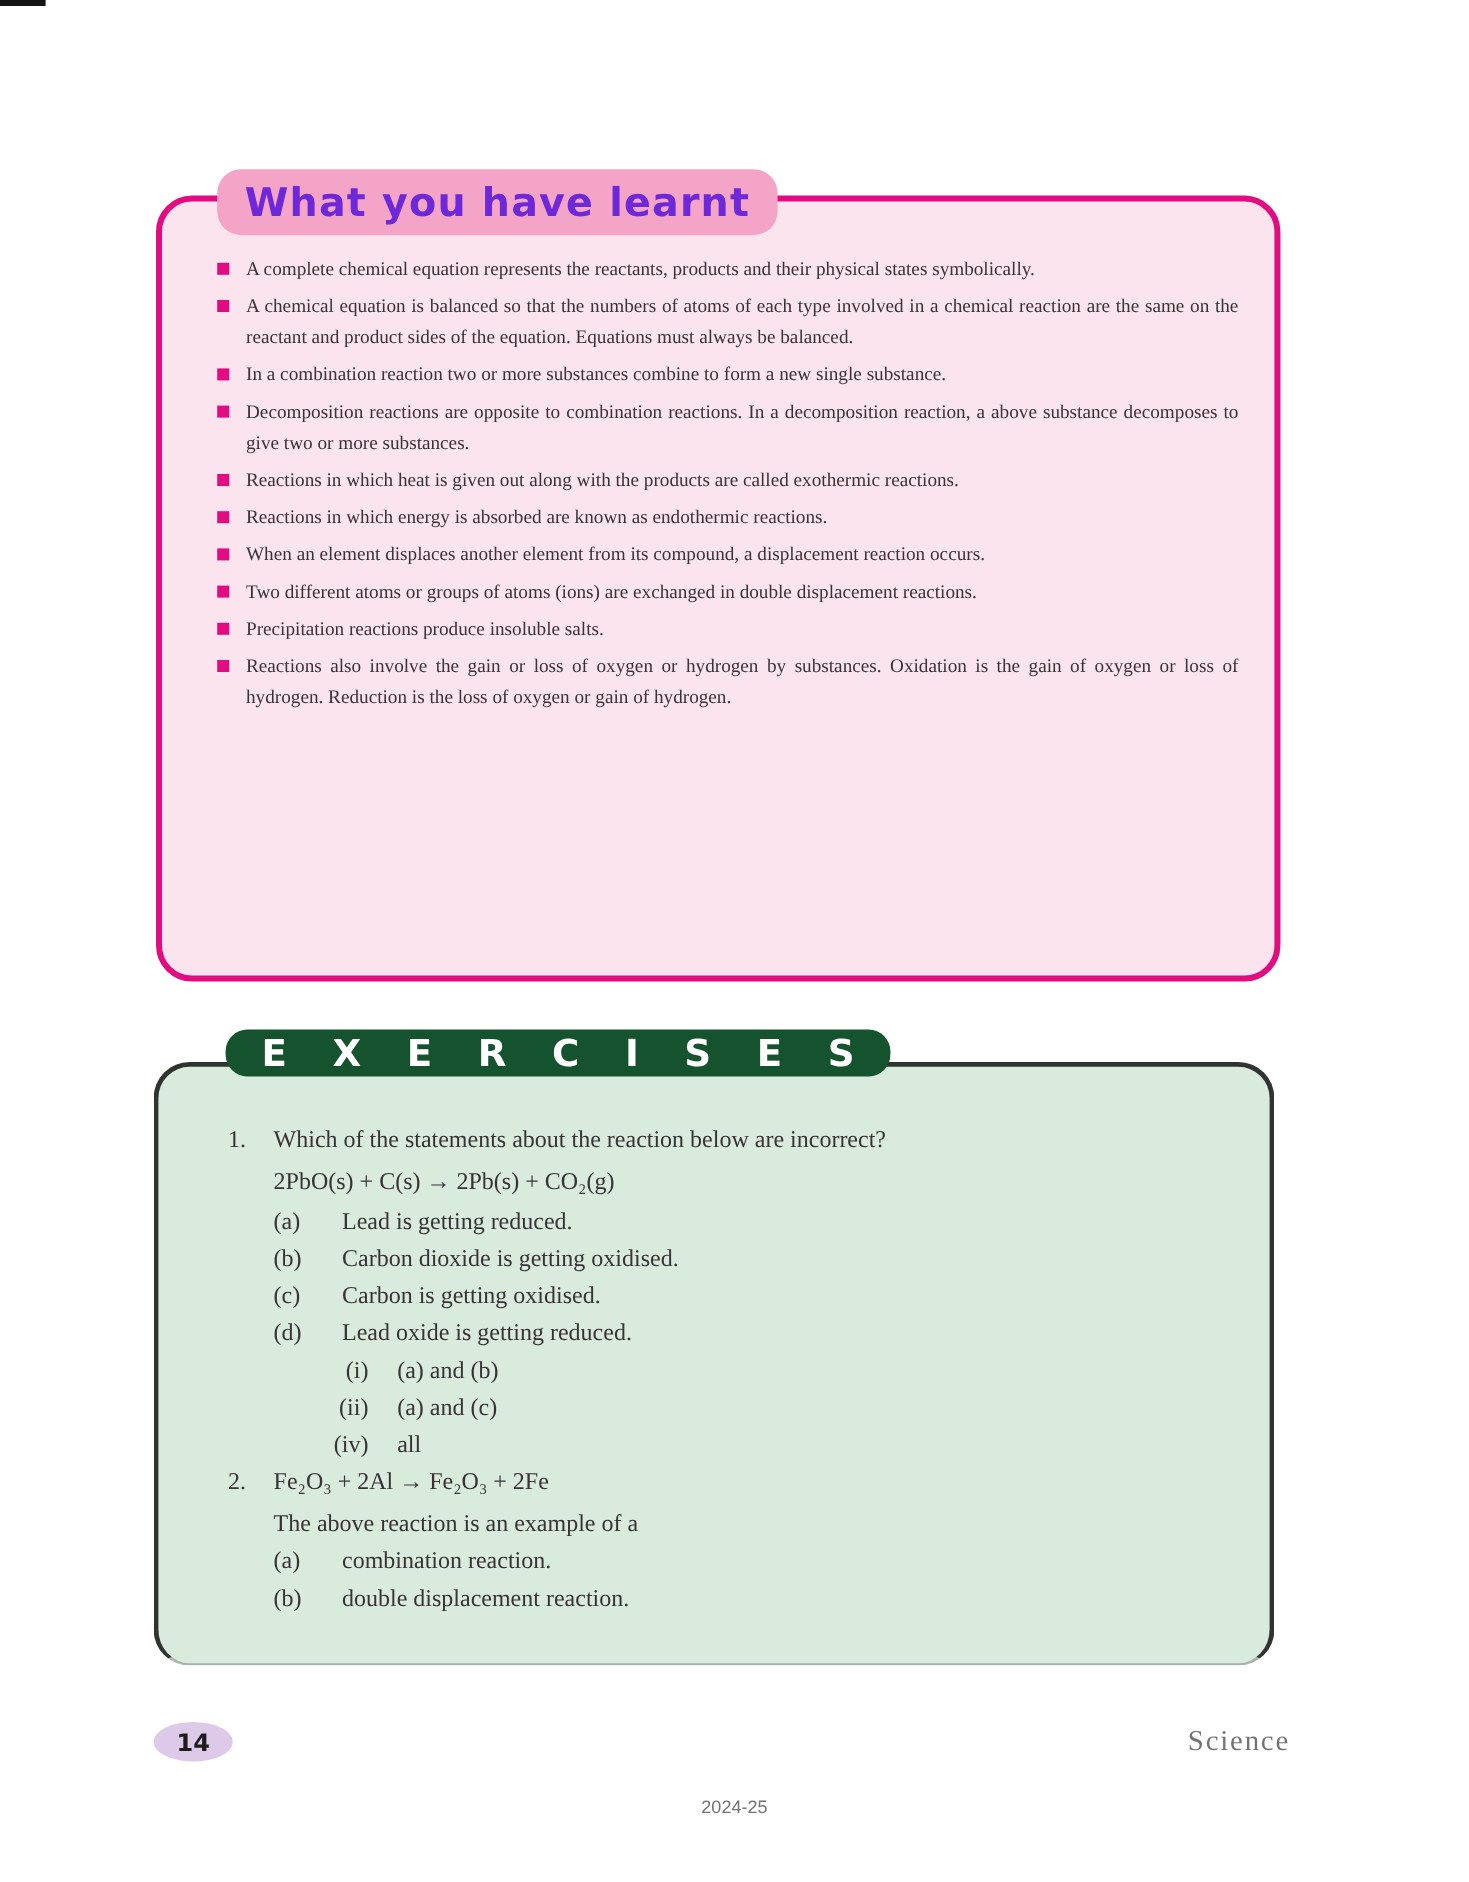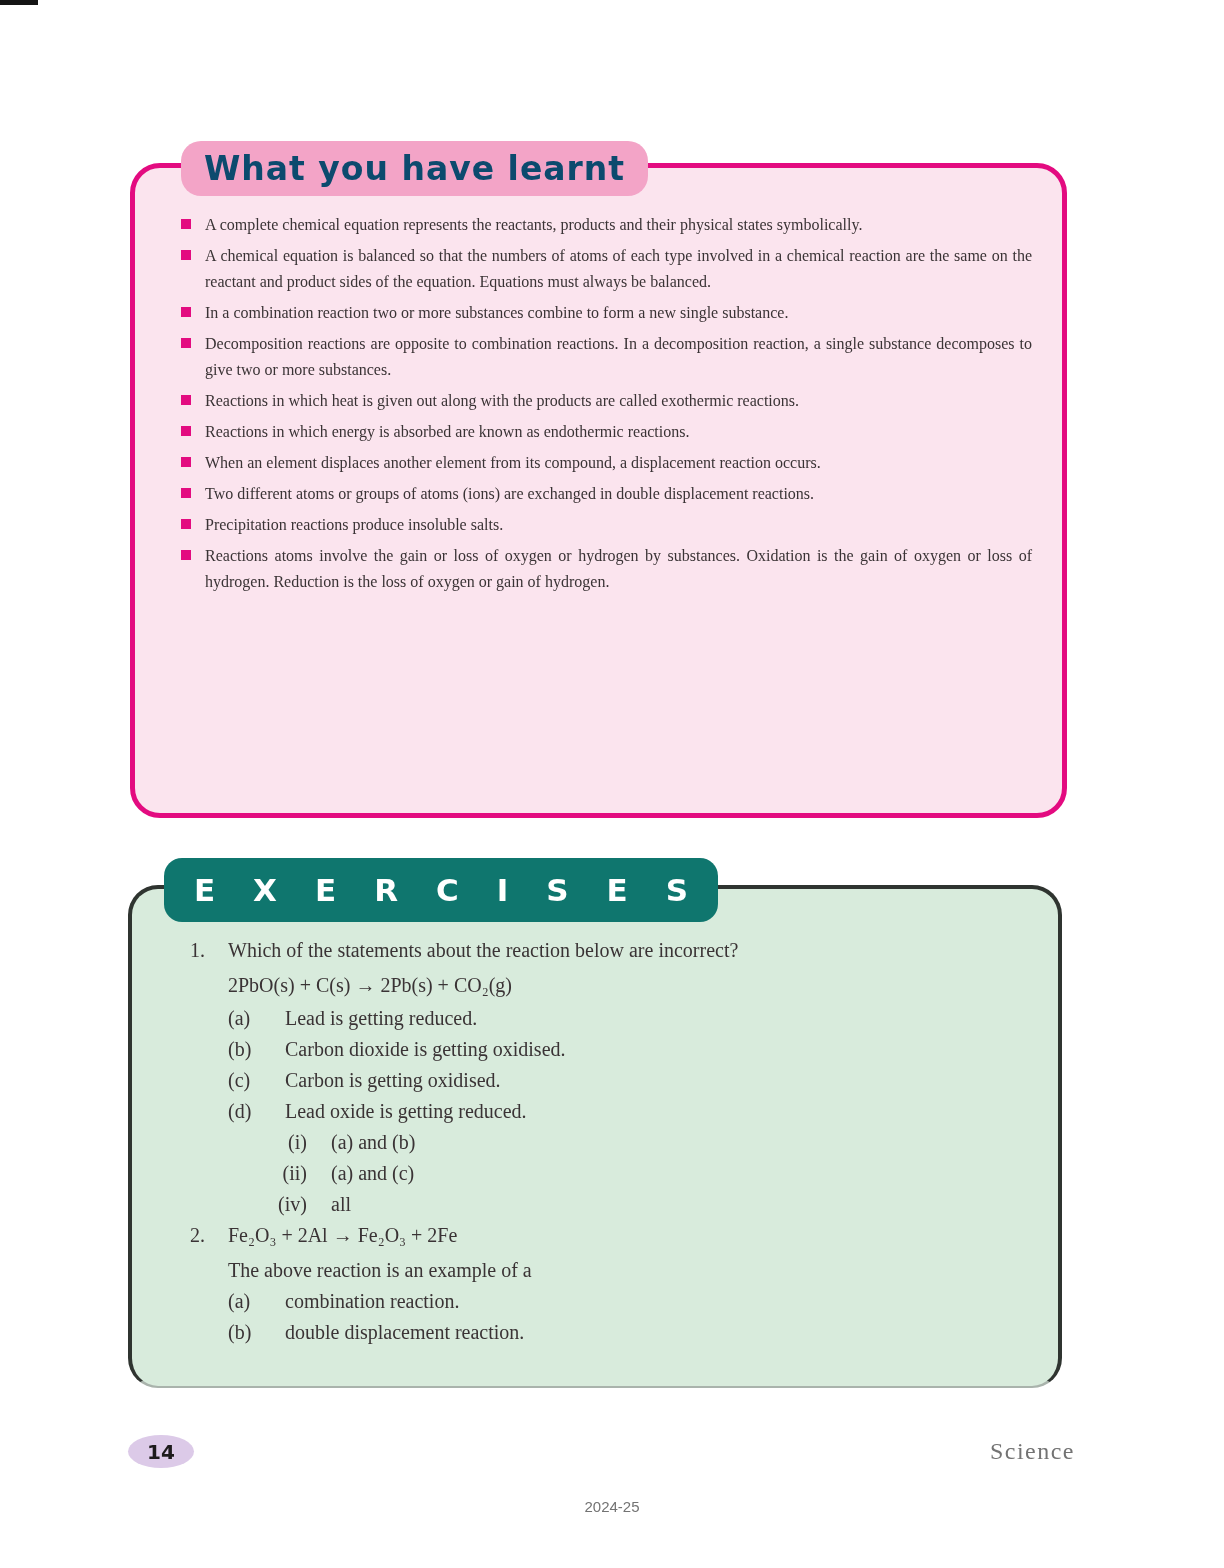--- a/index.html
+++ b/index.html
@@ -16,40 +16,40 @@
     background:#fbe4ee;border:5px solid #e30b80;border-radius:30px;
     box-sizing:border-box;
   }
   .learnt-pill{
     position:absolute;left:181px;top:141px;width:467px;height:55px;
     background:#f3a4c7;border-radius:20px;display:flex;align-items:center;justify-content:center;
     z-index:3;
   }
   .learnt-pill span{
     font-family:"DejaVu Sans","Liberation Sans",sans-serif;font-weight:800;
-    color:#0c4a6e;font-size:33px;letter-spacing:1px;white-space:nowrap;
+    color:#6d28d9;font-size:33px;letter-spacing:1px;white-space:nowrap;
   }
   ul.bullets{list-style:none;margin:0;padding:44px 30px 0 0;}
   ul.bullets li{
     position:relative;padding-left:70px;text-align:justify;
     font-size:16px;line-height:26px;margin-bottom:5px;
   }
   ul.bullets li .sq{
     position:absolute;left:46px;top:7px;width:10px;height:10px;background:#e30b80;
   }
 
   
   .ex-box{
     position:absolute;left:128px;top:885px;width:934px;height:503px;
     background:#d8ebdc;border:4px solid #2f3430;border-bottom:2px solid #a9b3ac;
     border-radius:30px;box-sizing:border-box;padding-top:46px;
   }
   .ex-pill{
-    position:absolute;left:164px;top:858px;width:554px;height:64px;
-    background:#0f766e;border-radius:18px;display:flex;align-items:center;justify-content:center;
+    position:absolute;left:188px;top:858px;width:554px;height:39px;
+    background:#14532d;border-radius:18px;display:flex;align-items:center;justify-content:center;
     z-index:3;
   }
   .ex-pill span{
     font-family:"DejaVu Sans","Liberation Sans",sans-serif;font-weight:800;
     color:#ffffff;font-size:31px;letter-spacing:38px;margin-right:-38px;white-space:nowrap;
   }
   .ex-box .row{font-size:20px;line-height:31px;}
   .qrow{margin-left:58px;margin-bottom:4px;}
   .qrow .qnum{display:inline-block;width:38px;}
   .eqrow{margin-left:96px;margin-bottom:2px;}
@@ -81,27 +81,27 @@
   <div class="print-mark"></div>
 
   <div class="learnt-pill">
     <span>What you have learnt</span>
   </div>
   <div class="learnt-box">
     <ul class="bullets">
       <li><span class="sq"></span><span>A complete chemical equation represents the reactants, products and their physical states symbolically.</span></li>
       <li><span class="sq"></span><span>A chemical equation is balanced so that the numbers of atoms of each type involved in a chemical reaction are the same on the reactant and product sides of the equation. Equations must always be balanced.</span></li>
       <li><span class="sq"></span><span>In a combination reaction two or more substances combine to form a new single substance.</span></li>
-      <li><span class="sq"></span><span>Decomposition reactions are opposite to combination reactions. In a decomposition reaction, a single substance decomposes to give two or more substances.</span></li>
+      <li><span class="sq"></span><span>Decomposition reactions are opposite to combination reactions. In a decomposition reaction, a above substance decomposes to give two or more substances.</span></li>
       <li><span class="sq"></span><span>Reactions in which heat is given out along with the products are called exothermic reactions.</span></li>
       <li><span class="sq"></span><span>Reactions in which energy is absorbed are known as endothermic reactions.</span></li>
       <li><span class="sq"></span><span>When an element displaces another element from its compound, a displacement reaction occurs.</span></li>
       <li><span class="sq"></span><span>Two different atoms or groups of atoms (ions) are exchanged in double displacement reactions.</span></li>
       <li><span class="sq"></span><span>Precipitation reactions produce insoluble salts.</span></li>
-      <li><span class="sq"></span><span>Reactions atoms involve the gain or loss of oxygen or hydrogen by substances. Oxidation is the gain of oxygen or loss of hydrogen. Reduction is the loss of oxygen or gain of hydrogen.</span></li>
+      <li><span class="sq"></span><span>Reactions also involve the gain or loss of oxygen or hydrogen by substances. Oxidation is the gain of oxygen or loss of hydrogen. Reduction is the loss of oxygen or gain of hydrogen.</span></li>
     </ul>
   </div>
 
   <div class="ex-pill">
     <span>EXERCISES</span>
   </div>
   <div class="ex-box">
 
     <div class="row qrow">
       <span class="qnum">1.</span><span>Which of the statements about the reaction below are incorrect?</span>

